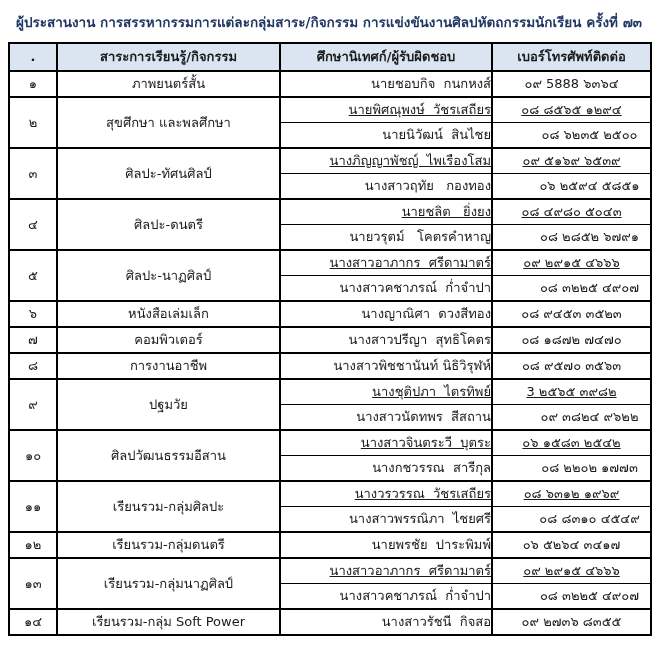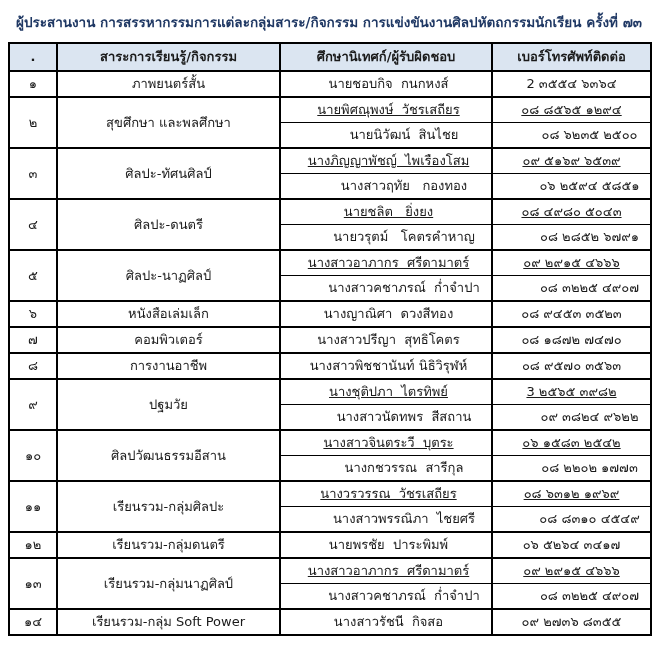--- a/index.html
+++ b/index.html
@@ -35,24 +35,23 @@
     overflow:hidden;
   }
   th {
     background:#dbe5f1;
     font-weight:bold;
     height:26px;
     text-align:center;
   }
   td { height:24px; text-align:center; }
   td.c-name {
-    text-align:center;
+    text-align:right;
     padding-left:5px;
     white-space:pre;
-    border-radius:11px;
   }
   
   td.thin-b { border-bottom-width:1px;text-decoration:underline; }
   td.thin-t { border-top-width:1px;padding-left:36px; }
 </style>
 </head>
 <body>
 
 <div class="doc">
   <div class="title-block">
@@ -73,21 +72,21 @@
         <th>ศึกษานิเทศก์/ผู้รับผิดชอบ</th>
         <th>เบอร์โทรศัพท์ติดต่อ</th>
       </tr>
     </thead>
     <tbody>
 
       <tr>
         <td>๑</td>
         <td>ภาพยนตร์สั้น</td>
         <td class="c-name">นายชอบกิจ  กนกหงส์</td>
-        <td>2 ๓๕๕๔ ๖๓๖๔</td>
+        <td>๐๙ 5888 ๖๓๖๔</td>
       </tr>
 
       <tr>
         <td rowspan="2">๒</td>
         <td rowspan="2">สุขศึกษา และพลศึกษา</td>
         <td class="c-name thin-b">นายพิศณุพงษ์  วัชรเสถียร</td>
         <td class="thin-b">๐๘ ๘๕๖๕ ๑๒๙๔</td>
       </tr>
       <tr>
         <td class="c-name thin-t">นายนิวัฒน์  สินไชย</td>

